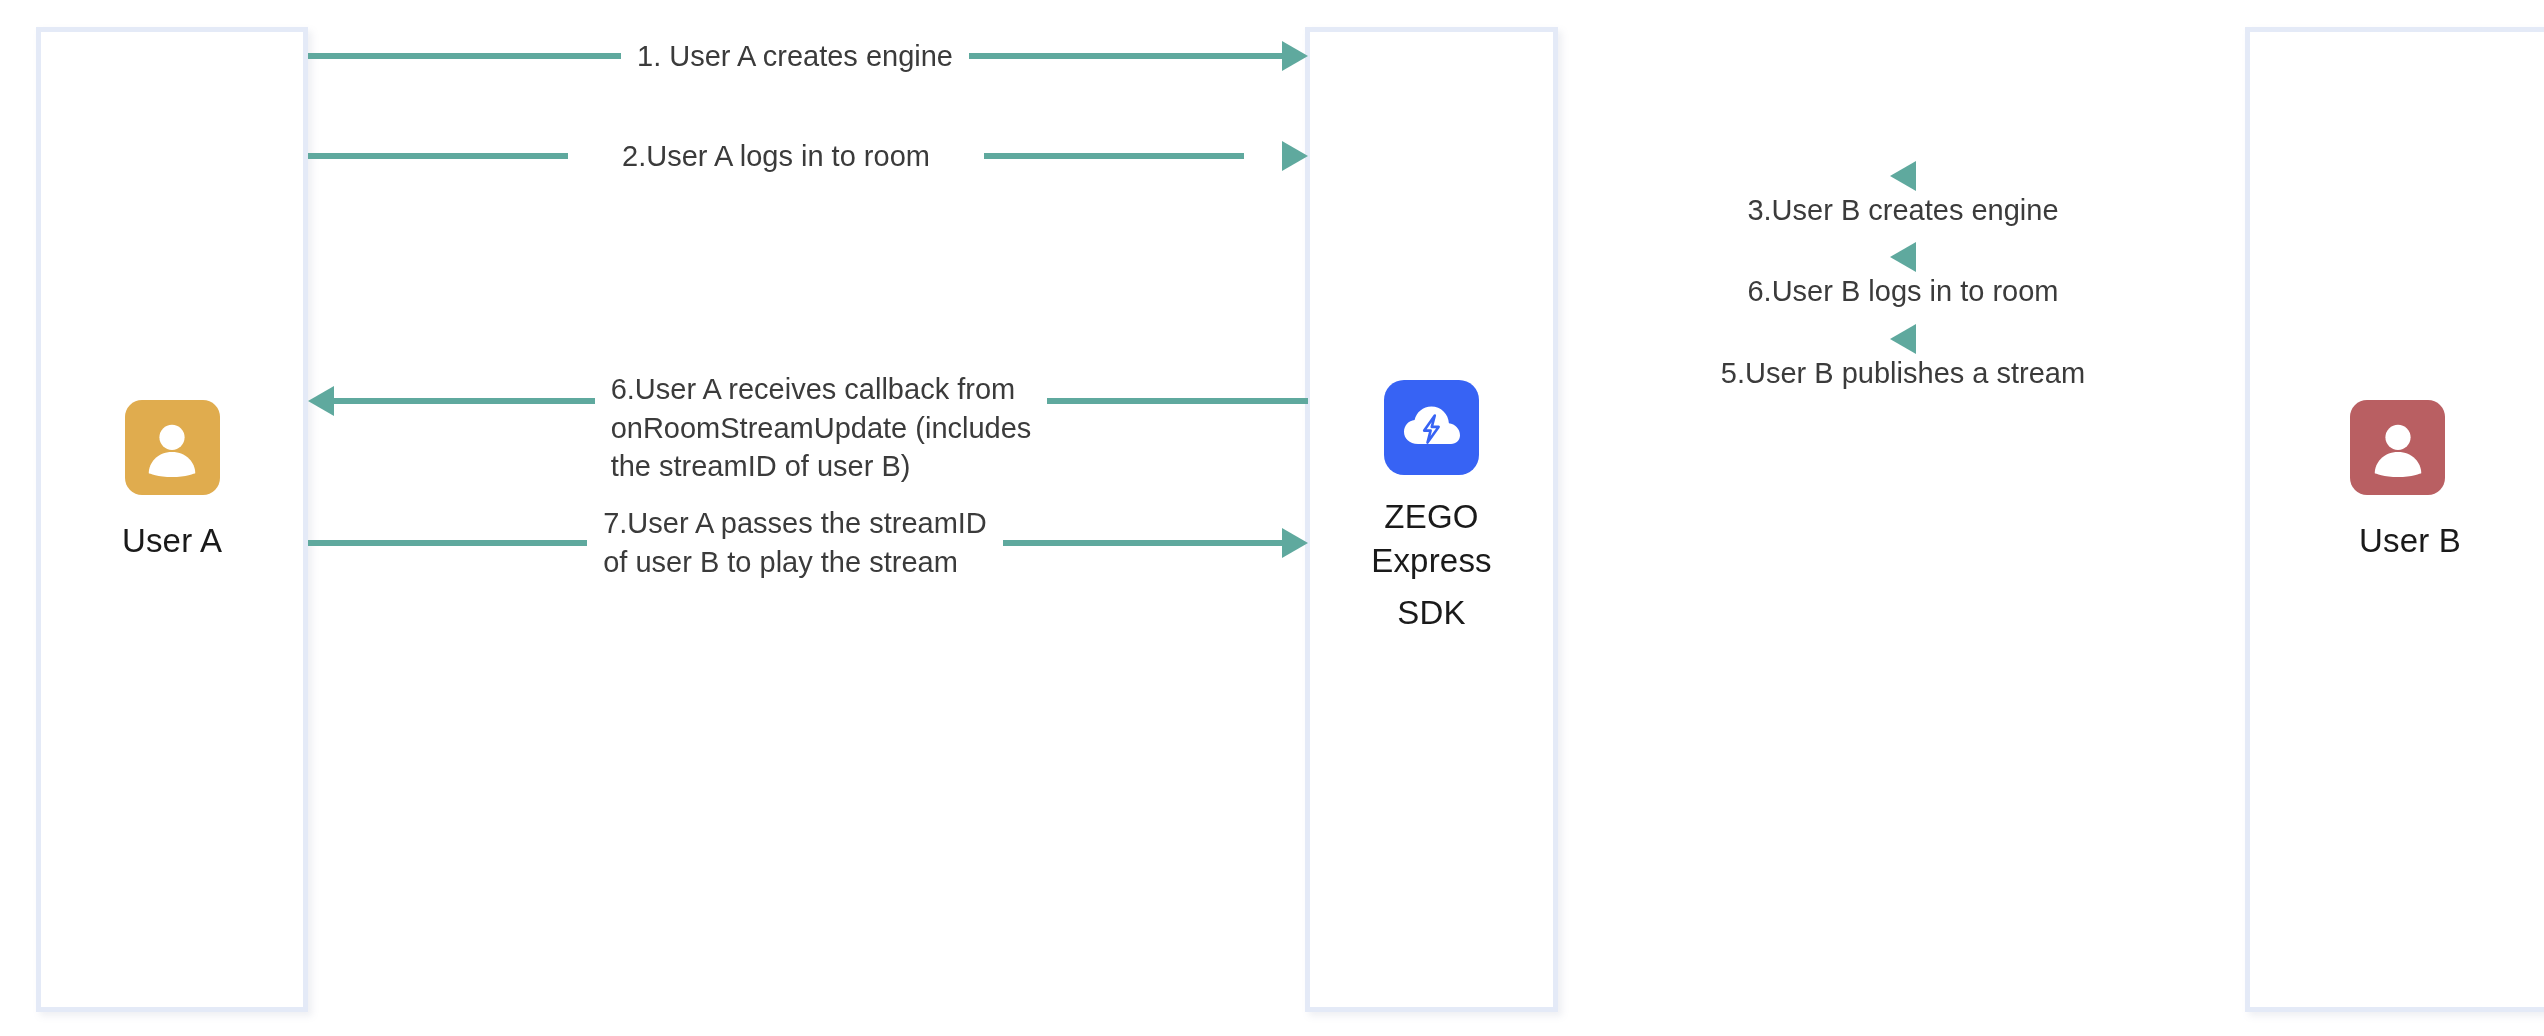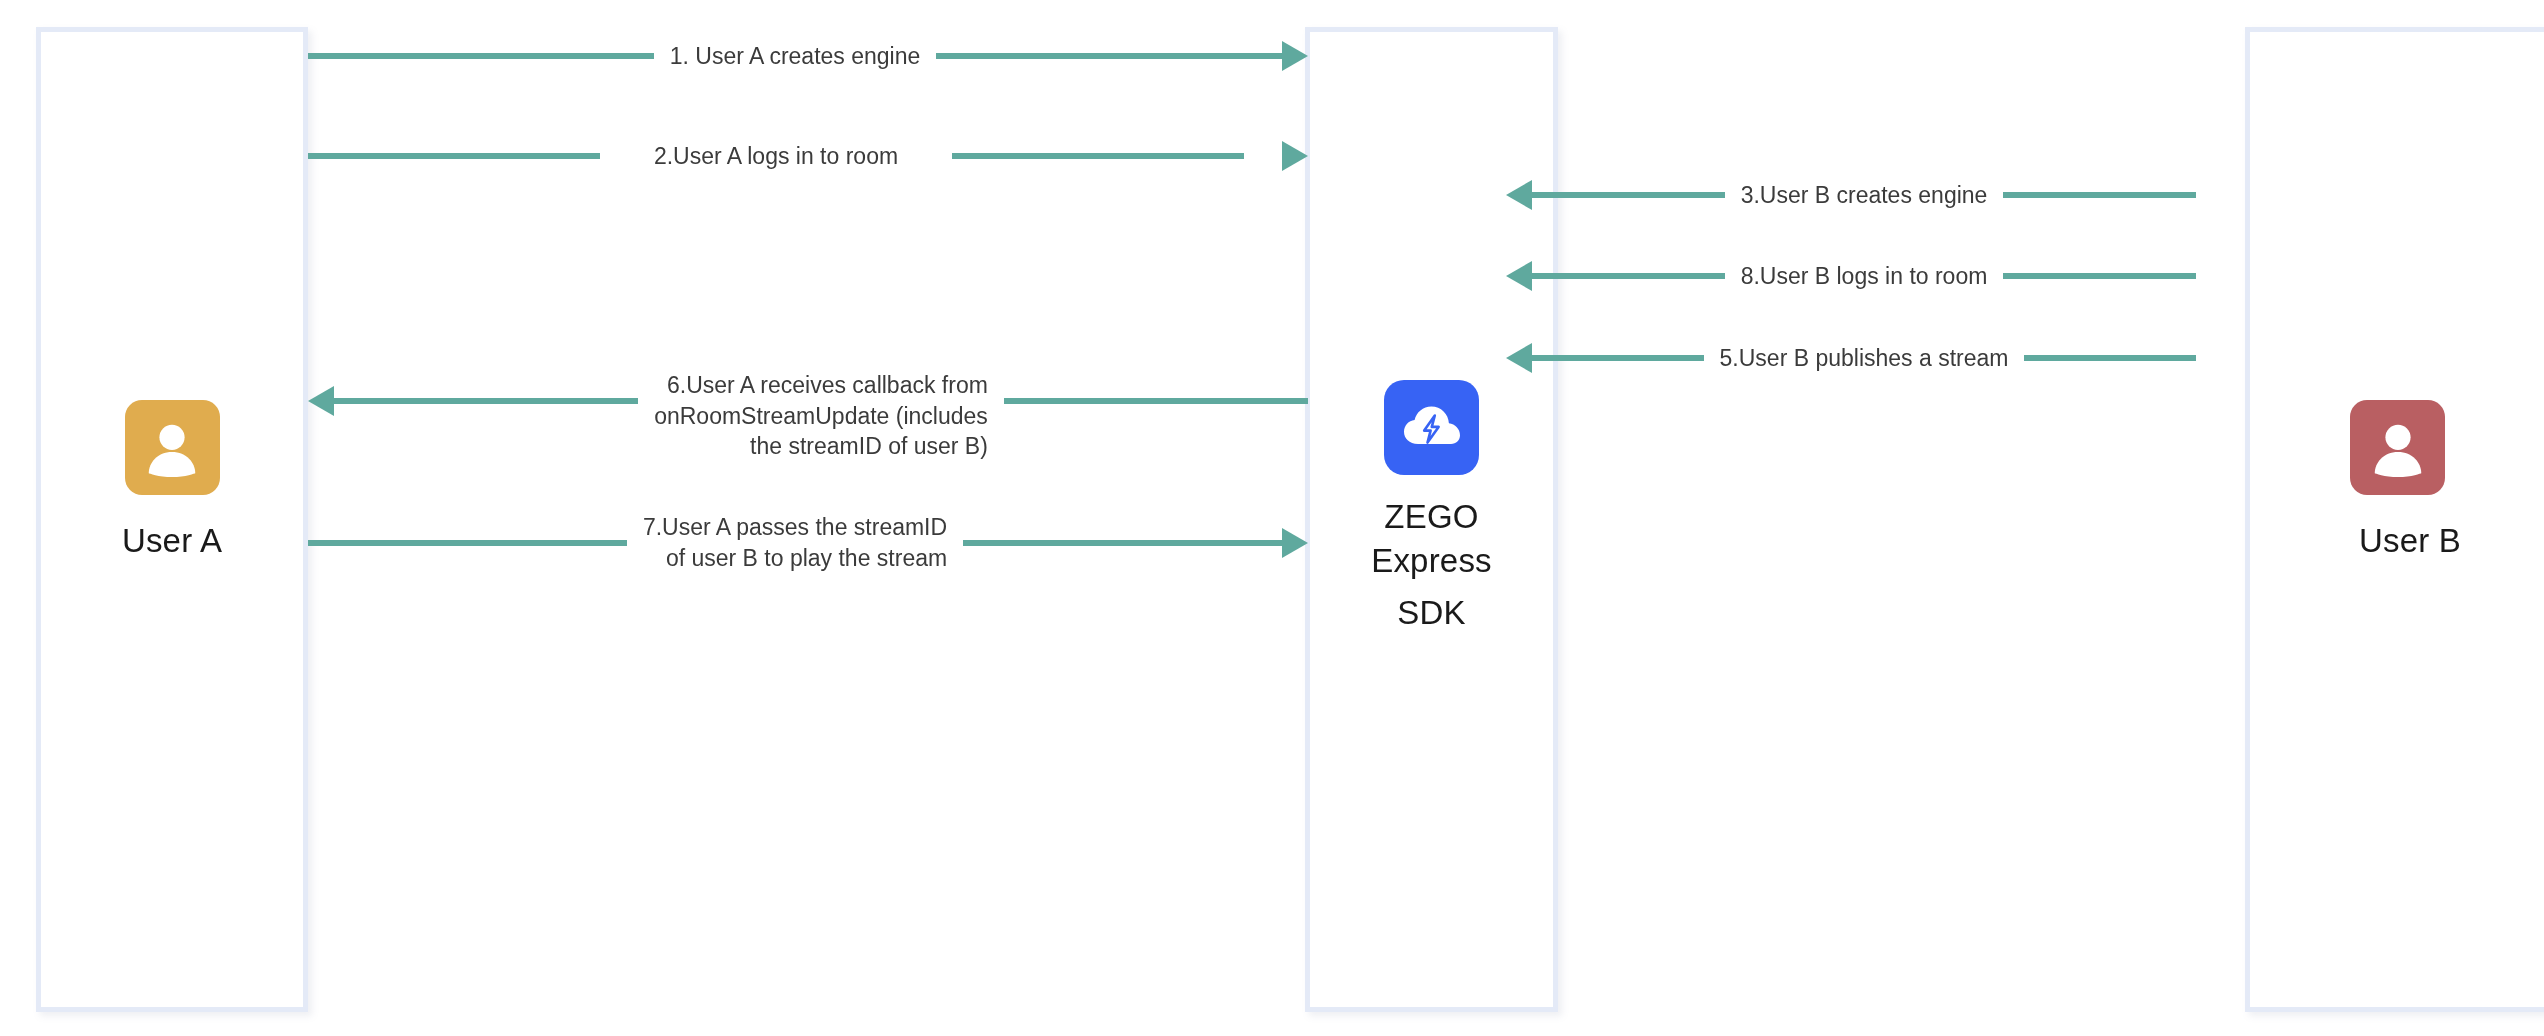--- a/index.html
+++ b/index.html
@@ -69,24 +69,24 @@
 
   
   .message {
     position: absolute;
     z-index: 2;
     display: flex;
     align-items: center;
     justify-content: center;
   }
   .msg-text {
-    font-size: 23px;
+    font-size: 29px;
     color: #3b3b3b;
     line-height: 1.33;
-    text-align: right;
+    text-align: left;
     white-space: nowrap;
     padding: 0 16px;
     flex: 0 0 auto;
   }
   .msg-line {
     flex: 1 1 auto;
     height: 6px;
     background: #5fa99e;
     min-width: 14px;
   }
@@ -96,21 +96,21 @@
     height: 0;
     border-top: 15px solid transparent;
     border-bottom: 15px solid transparent;
   }
   .arrowhead.right { border-left: 26px solid #5fa99e; }
   .arrowhead.left  { border-right: 26px solid #5fa99e; }
 
   
   .msg-left-group  { left: 308px;  width: 1000px; }
   
-  .msg-right-group { left: 1506px; width: 690px; }
+  .msg-right-group { left: 1558px; width: 690px; flex-direction: column; }
 
   #msg-1 { top: 41px;  height: 30px; }
   #msg-2 { top: 141px; height: 30px; gap: 38px; }
   #msg-3 { top: 180px; height: 30px; }
   #msg-4 { top: 261px; height: 30px; }
   #msg-5 { top: 343px; height: 30px; }
   #msg-6 { top: 370px; height: 100px; }
   #msg-7 { top: 508px; height: 70px;  }
 
   .msg-text.stacked { white-space: normal; }
@@ -174,21 +174,21 @@
   <div class="message msg-right-group" id="msg-3">
     <div class="arrowhead left"></div>
     <div class="msg-line"></div>
     <div class="msg-text">3.User B creates engine</div>
     <div class="msg-line"></div>
   </div>
 
   <div class="message msg-right-group" id="msg-4">
     <div class="arrowhead left"></div>
     <div class="msg-line"></div>
-    <div class="msg-text">8.User B logs in to room</div>
+    <div class="msg-text">6.User B logs in to room</div>
     <div class="msg-line"></div>
   </div>
 
   <div class="message msg-right-group" id="msg-5">
     <div class="arrowhead left"></div>
     <div class="msg-line"></div>
     <div class="msg-text">5.User B publishes a stream</div>
     <div class="msg-line"></div>
   </div>
 

